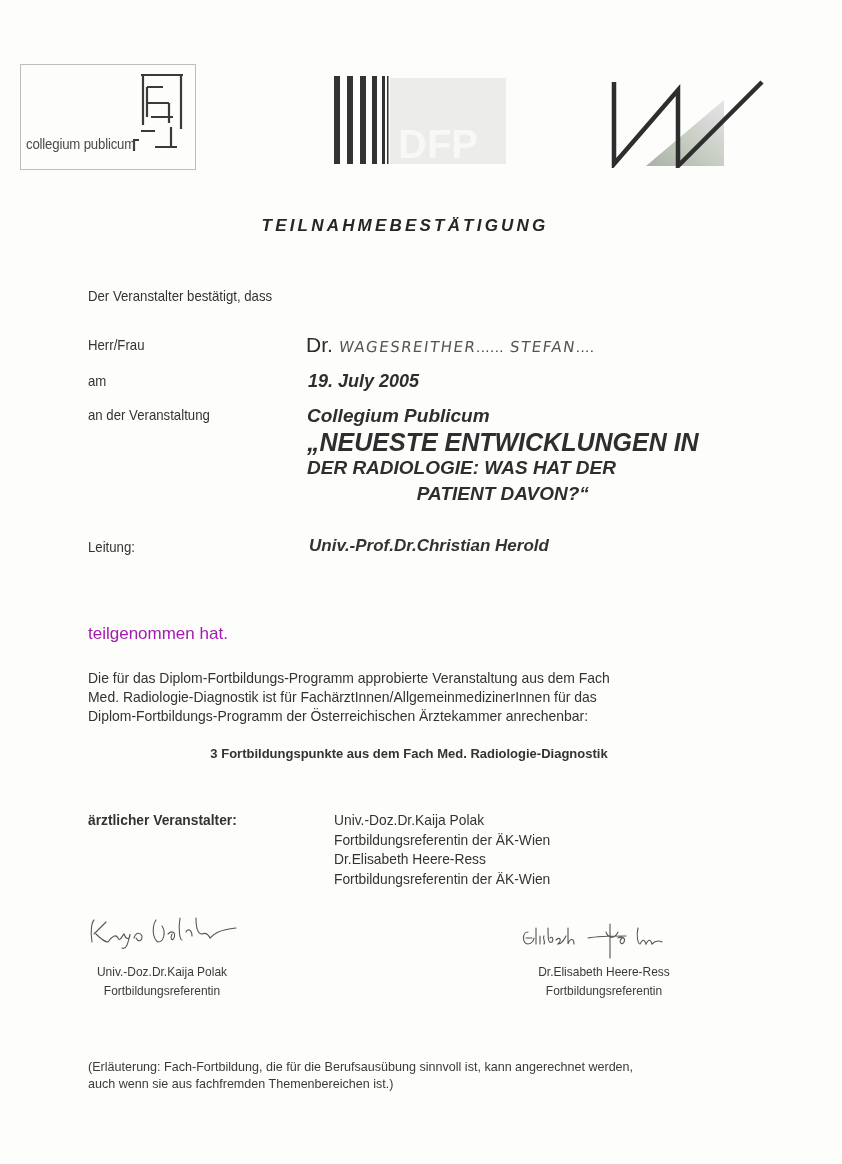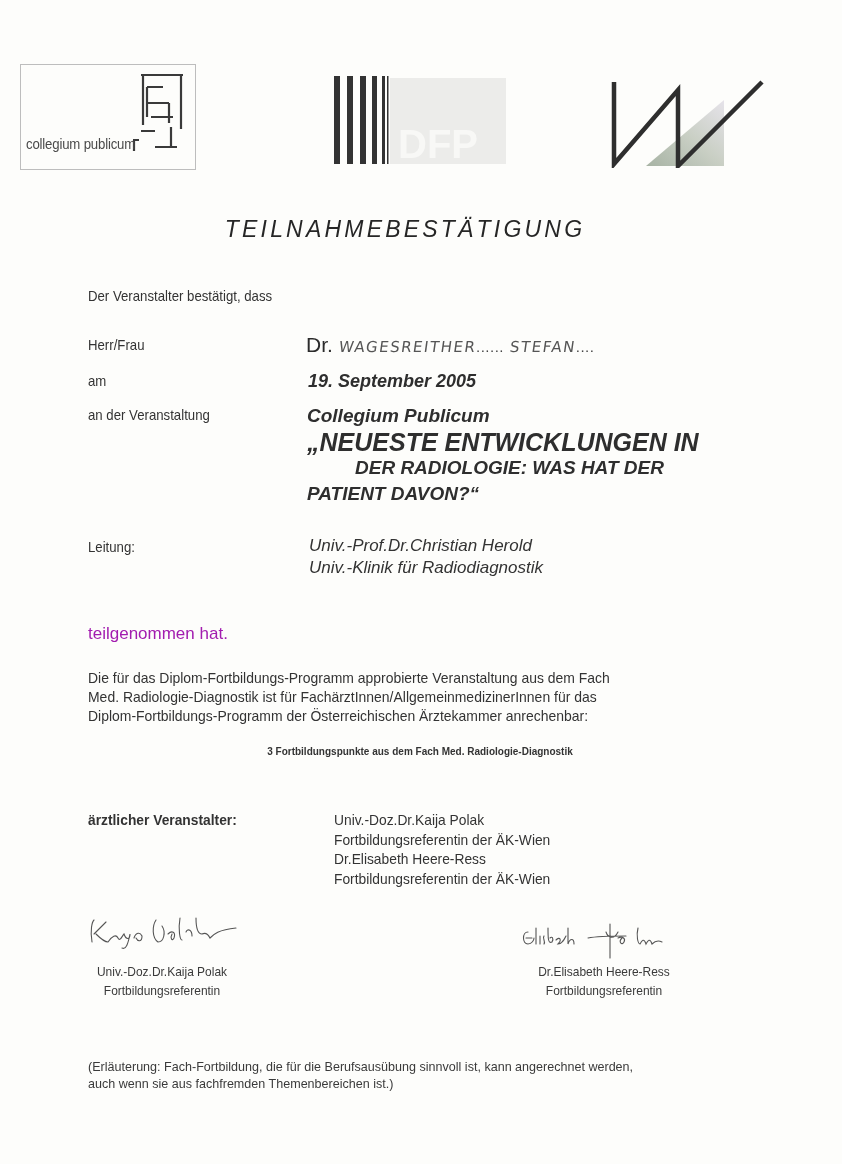--- a/index.html
+++ b/index.html
@@ -23,47 +23,47 @@
       transform: scaleX(0.88); transform-origin: left center;
     }
     .logo-cp svg { position: absolute; left: 0; top: 0; }
 
     .logo-dfp { left: 330px; top: 74px; width: 190px; height: 92px; }
     .logo-w { left: 606px; top: 78px; width: 160px; height: 90px; }
 
     
     .title {
       left: 0; width: 810px; top: 216px; text-align: center;
-      font-size: 23px; font-weight: normal; font-style: italic;
+      font-size: 17px; font-weight: bold; font-style: italic;
       letter-spacing: 3.2px; color: #262626;
     }
 
     .label { font-size: 15px; color: #333; transform: scaleX(0.88); transform-origin: left center; white-space: nowrap; }
     .value-it { font-size: 18px; font-weight: bold; font-style: italic; color: #2e2e2e; white-space: nowrap; }
-    .value-it2 { font-size: 17px; font-weight: normal; font-style: italic; color: #333; white-space: nowrap; line-height: 22px; }
+    .value-it2 { font-size: 17px; font-weight: bold; font-style: italic; color: #333; white-space: nowrap; line-height: 22px; }
 
     .name-line {
       left: 306px; top: 333px; font-size: 21px; color: #2b2b2b; white-space: nowrap;
     }
     .name-line .hand {
       font-family: "DejaVu Sans", sans-serif; font-size: 15px; font-weight: normal;
       letter-spacing: 1.5px; color: #555; transform: skewX(-8deg); display: inline-block;
     }
     .dots { color: #444; letter-spacing: 0.5px; font-size: 15px; }
 
     .event-block { left: 307px; top: 403px; line-height: 26px; }
 
     .body-para {
       left: 88px; top: 668px; width: 660px;
       font-size: 15px; line-height: 19px; color: #333;
       transform: scaleX(0.93); transform-origin: left top;
     }
     .points {
-      left: 15px; width: 810px; top: 746px; text-align: center;
-      font-size: 10px; font-weight: bold; color: #333;
+      left: 4px; width: 810px; top: 746px; text-align: center;
+      font-size: 13px; font-weight: bold; color: #333;
     }
 
     .org-label { left: 88px; top: 811px; font-size: 15px; font-weight: bold; color: #333; transform: scaleX(0.92); transform-origin: left center; }
     .org-list { left: 334px; top: 810px; font-size: 15px; line-height: 19.5px; color: #333; transform: scaleX(0.92); transform-origin: left top; }
 
     .sig { font-size: 13px; color: #3a3a3a; text-align: center; line-height: 19px; transform: scaleX(0.92); }
     .sig-left { left: 70px; top: 962px; width: 200px; transform-origin: left top; }
     .sig-right { left: 512px; top: 962px; width: 200px; transform-origin: left top; }
 
     .note {
@@ -116,34 +116,33 @@
 <div class="abs label" style="left:88px; top:287px;">Der Veranstalter bestätigt, dass</div>
 
 <div class="abs label" style="left:88px; top:336px;">Herr/Frau</div>
 <div class="abs name-line">
   <span>Dr.</span>
   <span class="hand">WAGESREITHER</span><span class="dots">......</span>
   <span class="hand">STEFAN</span><span class="dots">....</span>
 </div>
 
 <div class="abs label" style="left:88px; top:372px;">am</div>
-<div class="abs value-it" style="left:308px; top:371px;">19. September 2005</div>
+<div class="abs value-it" style="left:308px; top:371px;">19. July 2005</div>
 
 <div class="abs label" style="left:88px; top:406px;">an der Veranstaltung</div>
 <div class="abs event-block">
   <div class="value-it" style="font-size:19px;">Collegium Publicum</div>
   <div class="value-it" style="font-size:25px;">„NEUESTE ENTWICKLUNGEN IN</div>
-  <div class="value-it" style="font-size:19px;margin-left:48px;">DER RADIOLOGIE: WAS HAT DER</div>
-  <div class="value-it" style="font-size:19px;">PATIENT DAVON?“</div>
+  <div class="value-it" style="font-size:19px;">DER RADIOLOGIE: WAS HAT DER</div>
+  <div class="value-it" style="font-size:19px;text-align:center;">PATIENT DAVON?“</div>
 </div>
 
 <div class="abs label" style="left:88px; top:538px;">Leitung:</div>
 <div class="abs" style="left:309px; top:535px;">
   <div class="value-it2">Univ.-Prof.Dr.Christian Herold</div>
-  <div class="value-it2">Univ.-Klinik für Radiodiagnostik</div>
 </div>
 
 <div class="abs" style="left:88px; top:624px; font-size:17px; color:#a21caf;">teilgenommen hat.</div>
 
 <div class="abs body-para">
   <div>Die für das Diplom-Fortbildungs-Programm approbierte Veranstaltung aus dem Fach</div>
   <div>Med. Radiologie-Diagnostik  ist für FachärztInnen/AllgemeinmedizinerInnen für das</div>
   <div>Diplom-Fortbildungs-Programm der Österreichischen Ärztekammer anrechenbar:</div>
 </div>
 

